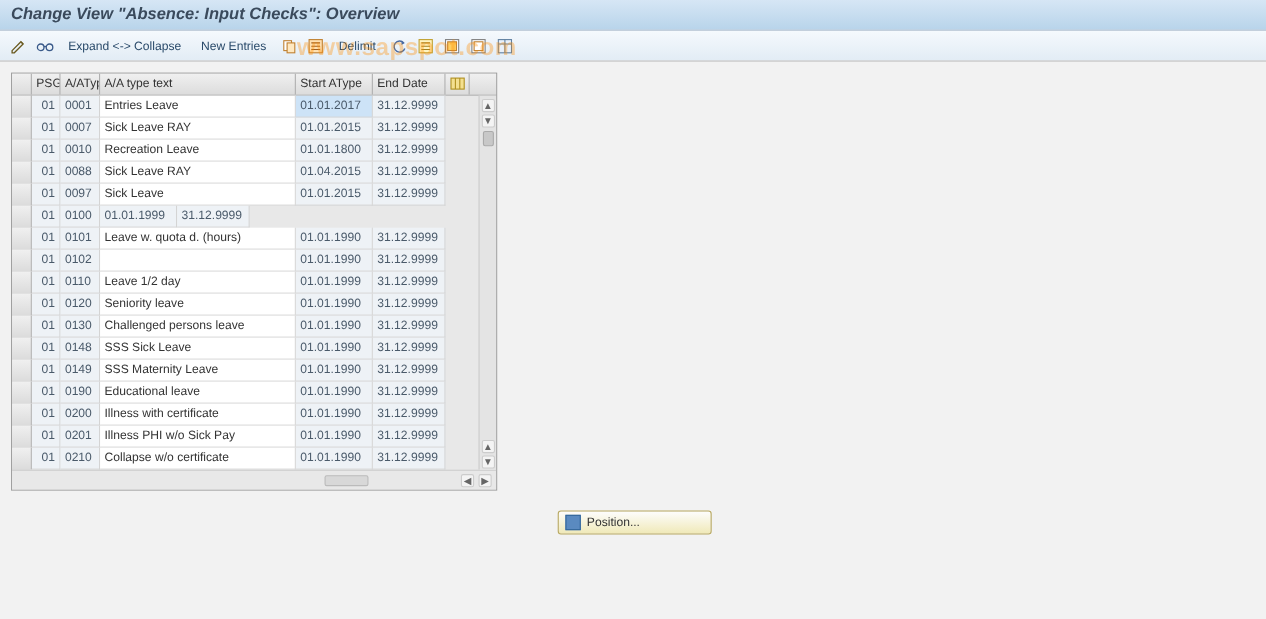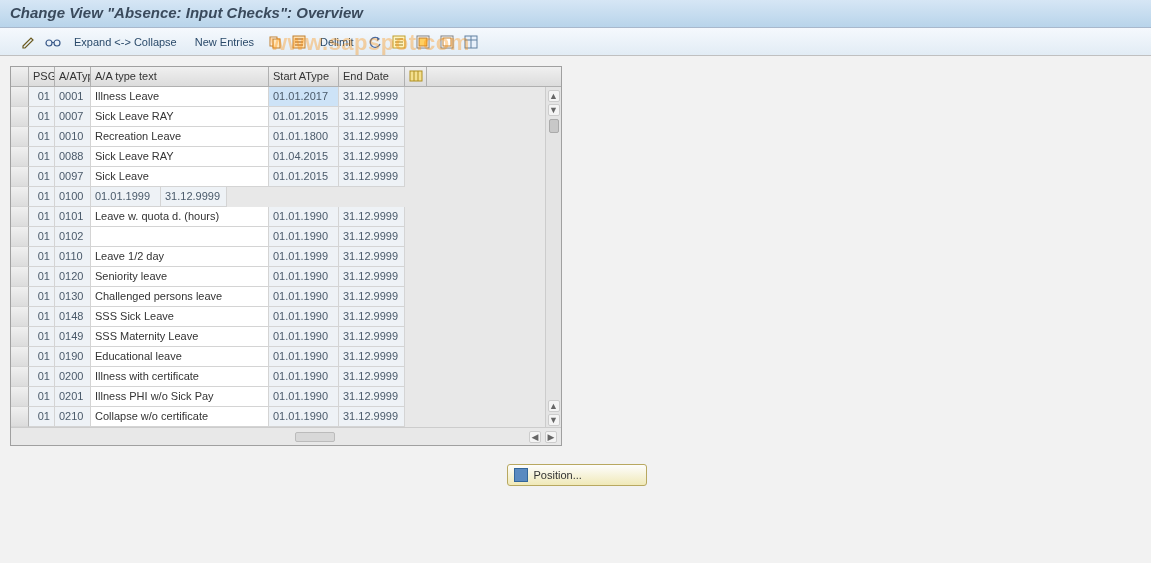--- a/index.html
+++ b/index.html
@@ -18,21 +18,21 @@
       border-bottom: 1px solid #a8b8cc;
     }
     .title-bar h1 {
       font-size: 15px;
       font-style: italic;
       font-weight: bold;
       color: #3a4a5c;
     }
     .toolbar {
       background: linear-gradient(to bottom, #f5f9fd, #e2ecf5);
-      padding: 4px 20px;
+      padding: 4px 8px;
       border-bottom: 1px solid #c0c0c0;
       display: flex;
       align-items: center;
       gap: 6px;
       height: 28px;
       position: relative;
     }
     .toolbar .btn-text {
       padding: 2px 6px;
       color: #2a4a6a;
@@ -58,21 +58,21 @@
       pointer-events: none;
       letter-spacing: 0.5px;
     }
     .content {
       padding: 10px;
       background: #f2f2f2;
     }
     .grid-wrap {
       border: 1px solid #a0a0a0;
       background: #e8e8e8;
-      width: 552px;
+      width: 442px;
       display: flex;
       flex-direction: column;
     }
     .grid-head {
       display: flex;
       background: linear-gradient(to bottom, #f0f0f0, #dcdcdc);
       border-bottom: 1px solid #b0b0b0;
       height: 20px;
     }
     .grid-head .col {
@@ -263,21 +263,21 @@
             <line x1="9" y1="1" x2="9" y2="11" stroke="#b09020"></line>
           </svg>
       </div>
     </div>
     <div class="grid-body">
       <div class="rows" id="rows">
           <div class="row">
             <div class="cell sel-handle col-sel"></div>
             <div class="cell ro col-psg">01</div>
             <div class="cell ro col-type">0001</div>
-            <div class="cell col-text">Illness Leave</div>
+            <div class="cell col-text">Entries Leave</div>
             <div class="cell ro col-start selected">01.01.2017</div>
             <div class="cell ro col-end">31.12.9999</div>
           </div>
           <div class="row">
             <div class="cell sel-handle col-sel"></div>
             <div class="cell ro col-psg">01</div>
             <div class="cell ro col-type">0007</div>
             <div class="cell col-text">Sick Leave RAY</div>
             <div class="cell ro col-start">01.01.2015</div>
             <div class="cell ro col-end">31.12.9999</div>

